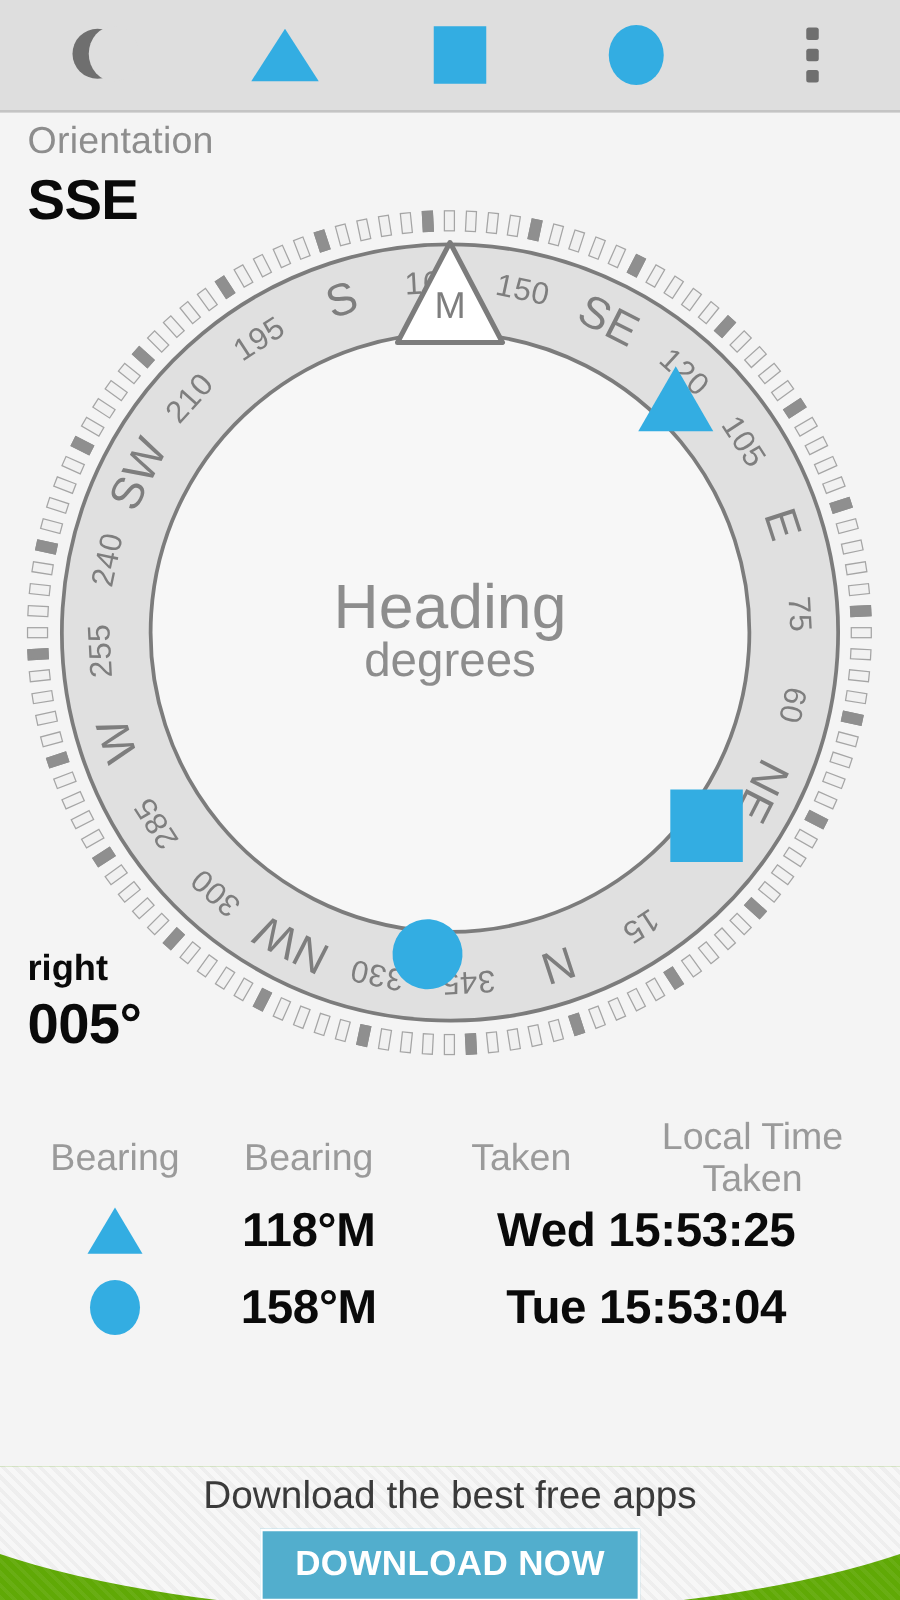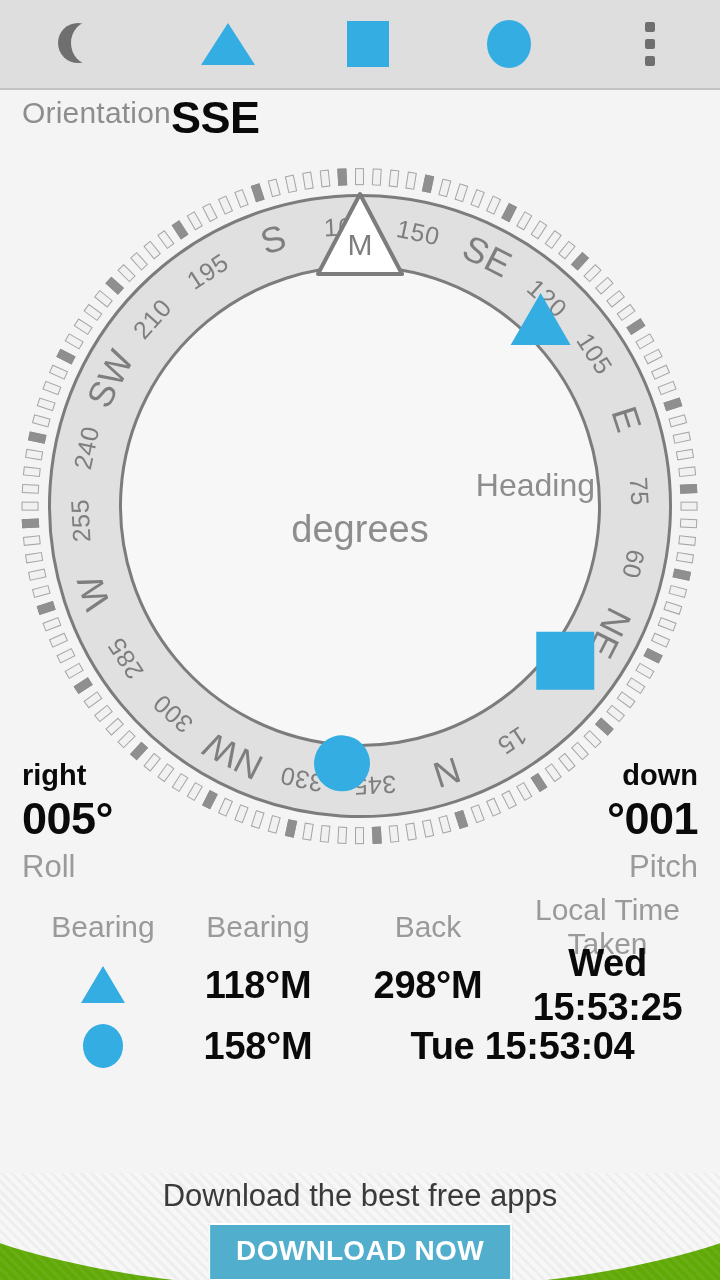--- a/index.html
+++ b/index.html
@@ -88,21 +88,21 @@
   .readout-top {
     position: absolute;
     top: 92px; left: 0; right: 0;
     display: flex;
     justify-content: space-between;
     padding: 0 22px;
     box-sizing: border-box;
     z-index: 5;
     pointer-events: none;
   }
-  .ro-col { display: flex; }
+  .ro-col { display: flex; flex-direction: column; }
   .ro-col.right { align-items: flex-end; }
   .ro-label {
     font-size: 30px;
     color: #8d8d8d;
     line-height: 42px;
     letter-spacing: 0.2px;
   }
   .ro-value {
     font-size: 45px;
     color: #0a0a0a;
@@ -255,24 +255,23 @@
   
   .center-stack {
     position: absolute;
     left: 50%; top: 50%;
     transform: translate(-50%, -50%);
     width: 470px;
     text-align: center;
     z-index: 3;
   }
   .heading-word {
-    font-size: 32px;
+    font-size: 50px;
     color: #8d8d8d;
     line-height: 46px;
-    text-align: right;
   }
   .heading-num {
     font-size: 200px;
     color: #040404;
     font-weight: bold;
     line-height: 186px;
     letter-spacing: -2px;
     margin: 18px 0 14px;
   }
   .heading-unit {
@@ -310,21 +309,21 @@
   .rp-name {
     font-size: 31px;
     color: #9a9a9a;
     line-height: 42px;
   }
 
   
   .bearing-table {
     position: absolute;
     top: 900px;
-    left: 15px; right: 0;
+    left: 4px; right: 0;
     padding: 0 18px;
     box-sizing: border-box;
   }
   .bt-row {
     display: flex;
     align-items: center;
     height: 61px;
   }
   .bt-row.header { height: 54px; }
   .bt-c0 { width: 140px; text-align: center; }
@@ -919,45 +918,38 @@
   <div class="center-stack">
     <div class="heading-word">Heading</div>
     <div class="heading-unit">degrees</div>
   </div>
 </div>
 
 <div class="readout-bottom">
   <div class="rp-col">
     <div class="rp-top">right</div>
     <div class="rp-value">005°</div>
-    <div class="rp-name">Roll</div>
-  </div>
-  <div class="rp-col right">
-    <div class="rp-top">down</div>
-    <div class="rp-value">°001</div>
-    <div class="rp-name">Pitch</div>
   </div>
 </div>
 
 <div class="bearing-table">
   <div class="bt-row header">
     <div class="bt-c0 bt-head">Bearing</div>
     <div class="bt-c1 bt-head">Bearing</div>
-    <div class="bt-c2 bt-head">Back</div>
+    <div class="bt-c2 bt-head">Taken</div>
     <div class="bt-c3 bt-head">Local Time Taken</div>
   </div>
   <div id="bearing-rows">
       <div class="bt-row">
         <div class="bt-c0">
           <div class="bt-icon-wrap">
             <span class="ic-tri"></span>
           </div>
         </div>
         <div class="bt-c1 bt-cell">118°M</div>
-        <div class="bt-c2 bt-cell">298°M</div>
         <div class="bt-c3 bt-cell">Wed 15:53:25</div>
       </div>
       <div class="bt-row">
         <div class="bt-c0">
           <div class="bt-icon-wrap">
             <span class="ic-circ"></span>
           </div>
         </div>
         <div class="bt-c2 bt-cell">158°M</div>
         <div class="bt-c3 bt-cell">Tue 15:53:04</div>

